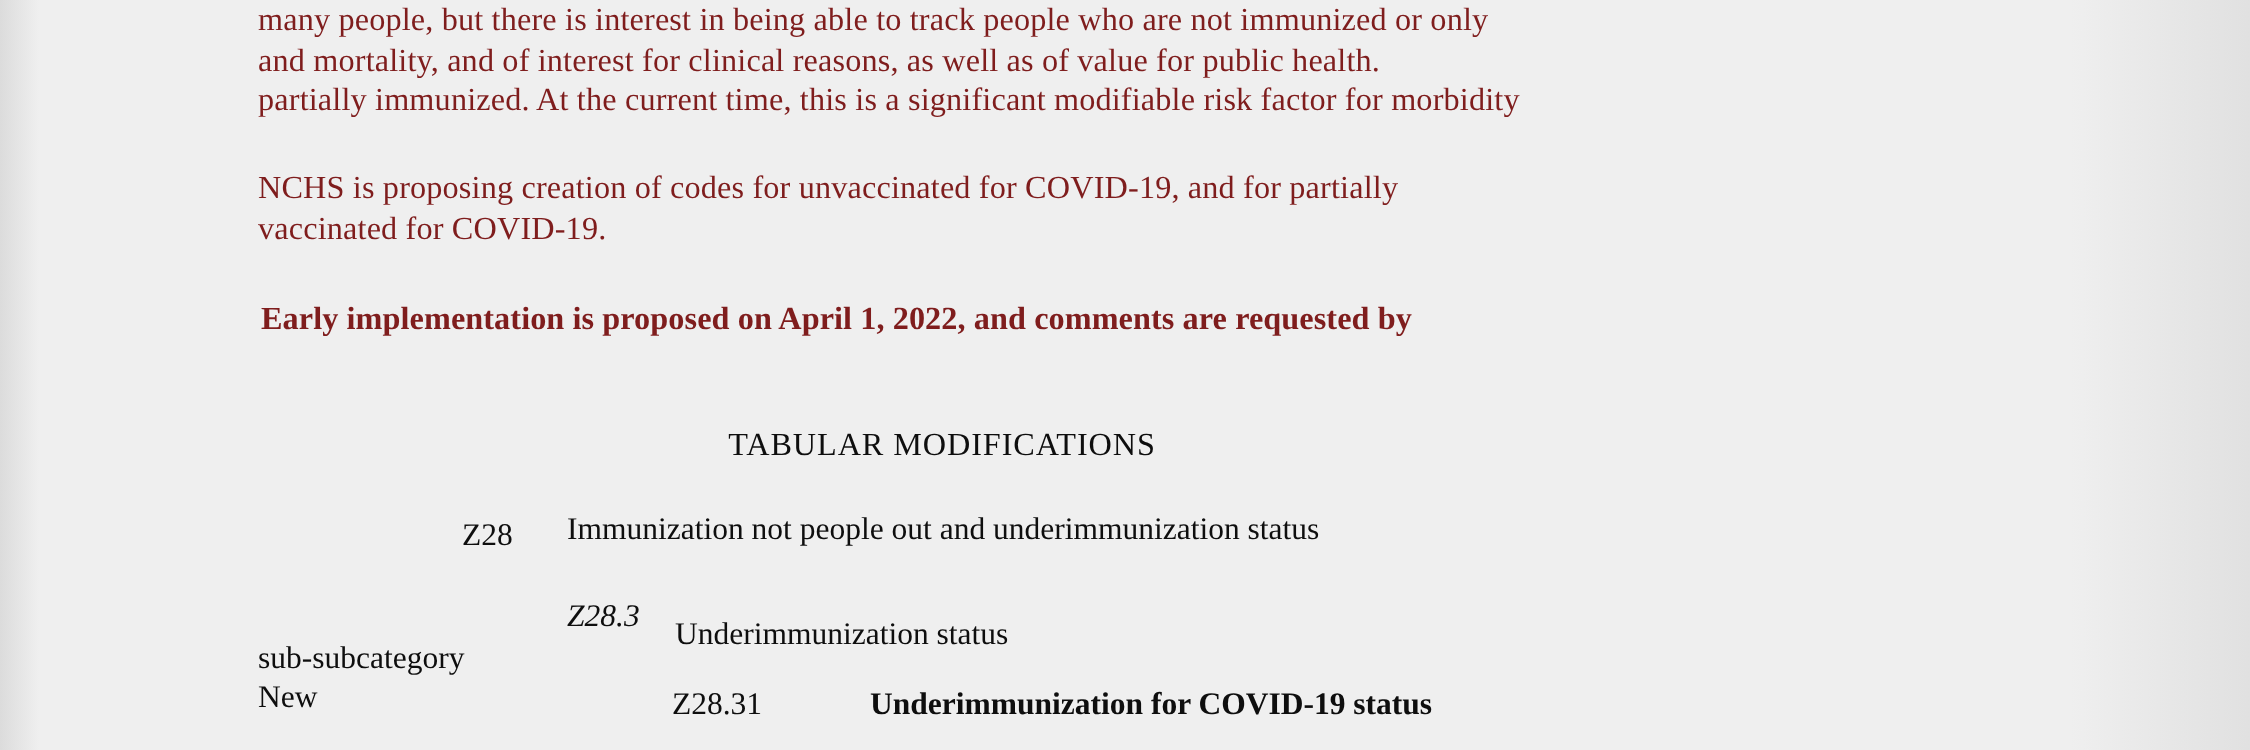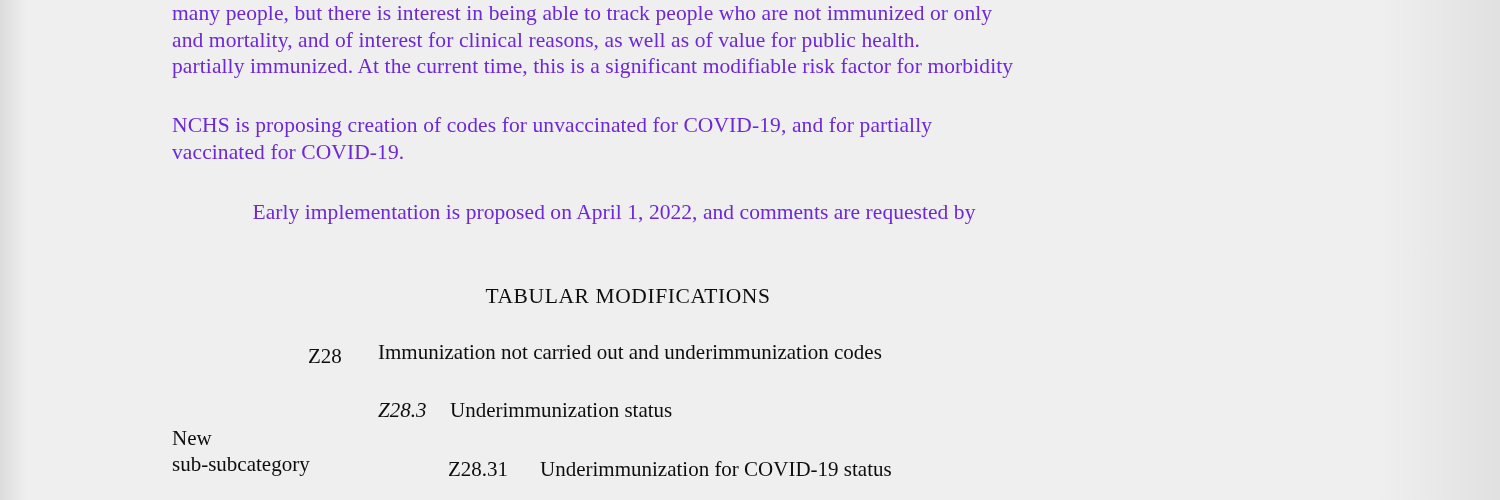--- a/index.html
+++ b/index.html
@@ -25,44 +25,43 @@
     left: 0;
     top: 0;
     width: 1500px;
     height: 500px;
   }
   .para {
     position: absolute;
     font-size: 21.5px;
     line-height: 26.5px;
     letter-spacing: 0.1px;
-    color: #6d28d9;
+    color: #7f1d1d;
     text-rendering: optimizeLegibility;
   }
   .para .line {
     display: block;
     white-space: pre;
   }
   #para-intro {
     left: 172px;
     top: 0px;
     width: 920px;
   }
   #para-proposal {
     left: 172px;
     top: 112px;
     width: 860px;
   }
   #para-early {
-    left: 184px;
+    left: 174px;
     top: 199px;
     width: 860px;
-    font-weight: normal;
+    font-weight: bold;
     letter-spacing: 0.05px;
-    text-align: center;
   }
   .section-heading {
     position: absolute;
     left: 0;
     top: 284px;
     width: 1256px;
     text-align: center;
     font-size: 21.5px;
     font-weight: normal;
     letter-spacing: 0.6px;
@@ -94,34 +93,35 @@
   }
   #row-z283 .code {
     position: absolute;
     left: 378px;
     top: 0;
     font-style: italic;
   }
   #row-z283 .desc {
     position: absolute;
     left: 450px;
-    top: 0;
+    top: 12px;
   }
   #row-z2831 {
     top: 117px;
   }
   #row-z2831 .code {
     position: absolute;
     left: 448px;
     top: 0;
   }
   #row-z2831 .desc {
     position: absolute;
-    left: 540px;
+    left: 580px;
     top: 0;
+    font-weight: bold;
   }
   .margin-note {
     position: absolute;
     left: 172px;
     top: 425px;
     font-size: 21px;
     line-height: 26px;
   }
   .margin-note .line {
     display: block;
@@ -165,33 +165,33 @@
 
     <div class="para" id="para-early">
       <span class="line">Early implementation is proposed on April 1, 2022, and comments are requested by</span>
     </div>
 
     <div class="section-heading">TABULAR MODIFICATIONS</div>
 
     <div class="tabular">
       <div class="code-row" id="row-z28">
         <span class="code">Z28</span>
-        <span class="desc">Immunization not carried out and underimmunization codes</span>
+        <span class="desc">Immunization not people out and underimmunization status</span>
       </div>
       <div class="code-row" id="row-z283">
         <span class="code">Z28.3</span>
         <span class="desc">Underimmunization status</span>
       </div>
       <div class="code-row" id="row-z2831">
         <span class="code">Z28.31</span>
         <span class="desc">Underimmunization for COVID-19 status</span>
       </div>
     </div>
 
     <div class="margin-note">
+      <span class="line">sub-subcategory</span>
       <span class="line">New</span>
-      <span class="line">sub-subcategory</span>
     </div>
 
   </div>
   <div class="edge-shade-left"></div>
   <div class="edge-shade-right"></div>
 </div>
 
 </body></html>

